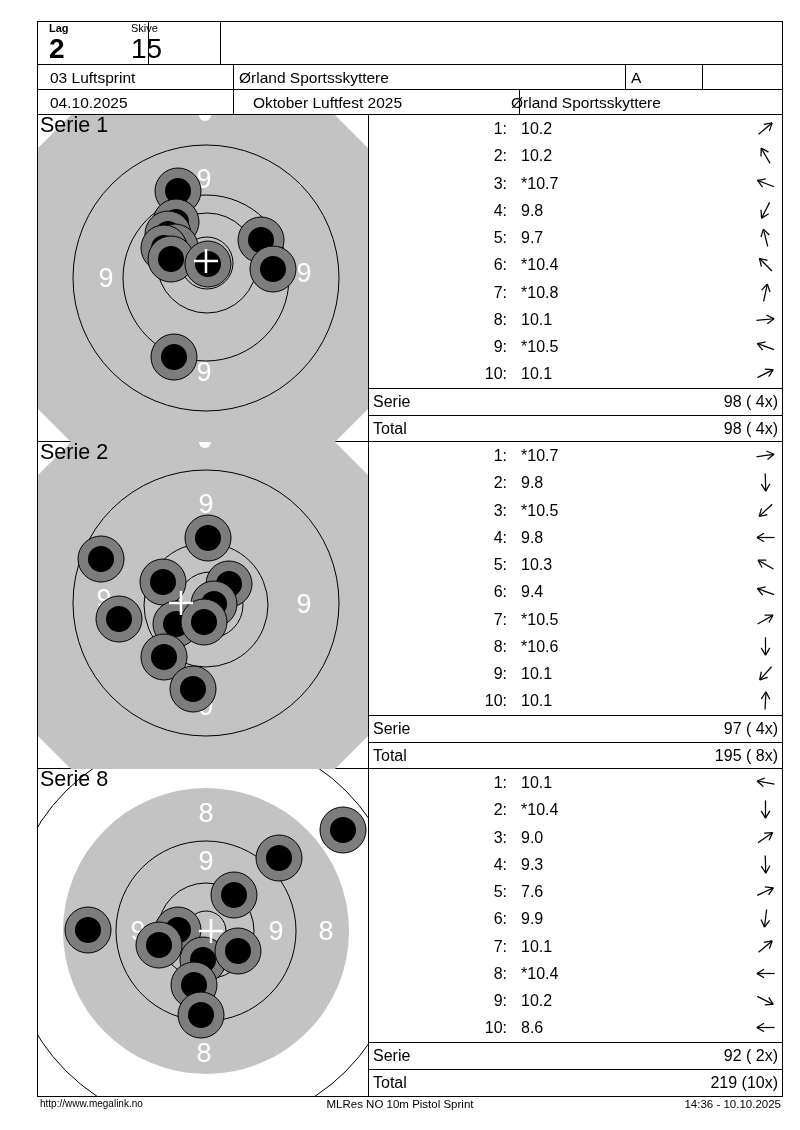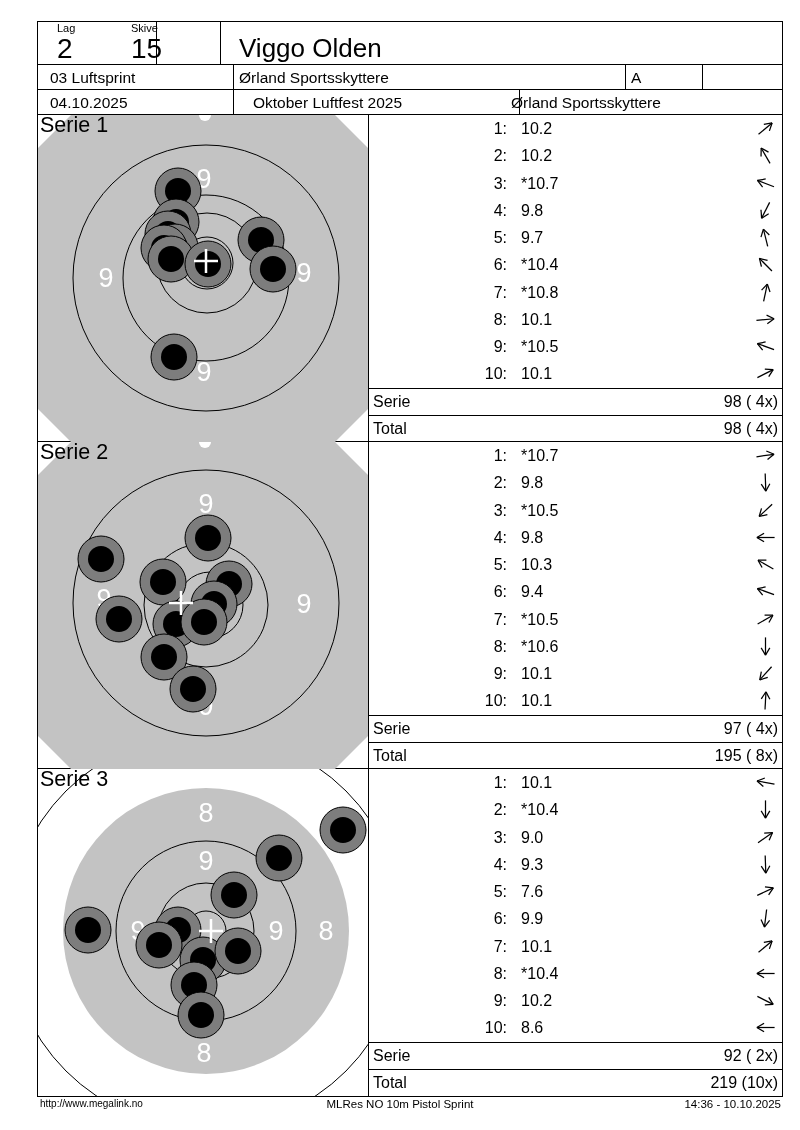--- a/index.html
+++ b/index.html
@@ -31,30 +31,27 @@
   .footer-right{position:absolute;right:19px;top:1098px;font-size:11.5px;}
   svg{display:block;}
 </style>
 </head>
 <body>
 
 <div class="page">
   <div class="frame">
 
     <div class="hrow" style="top:0;height:43px;">
-      <div class="hcell bR" style="left:16px;width:103px;">
+      <div class="hcell bR" style="left:8px;width:103px;font-weight:bold;">
         <span class="tiny-label">Lag</span>
         <span class="big-val">2</span>
       </div>
       <div class="hcell bR" style="left:90px;width:93px;">
         <span class="tiny-label">Skive</span>
         <span class="big-val">15</span>
-      </div>
-      <div class="hcell" style="left:196px;width:548px;">
-        <span class="name-val">Viggo Olden</span>
       </div>
     </div>
 
     <div class="hrow" style="top:43px;height:25px;">
       <div class="hcell bR" style="left:0;width:196px;">
         <span class="mid-val">03 Luftsprint</span>
       </div>
       <div class="hcell bR" style="left:196px;width:392px;">
         <span class="mid-val" style="left:5px;">Ørland Sportsskyttere</span>
       </div>
@@ -466,21 +463,21 @@
               <circle cx="165" cy="191" r="13" fill="#000000"></circle>
               <circle cx="200" cy="182" r="23" fill="#7d7d7d" stroke="#000000" stroke-width="1"></circle>
               <circle cx="200" cy="182" r="13" fill="#000000"></circle>
               <circle cx="156" cy="216" r="23" fill="#7d7d7d" stroke="#000000" stroke-width="1"></circle>
               <circle cx="156" cy="216" r="13" fill="#000000"></circle>
               <circle cx="163" cy="246" r="23" fill="#7d7d7d" stroke="#000000" stroke-width="1"></circle>
               <circle cx="163" cy="246" r="13" fill="#000000"></circle>
               <line x1="161" y1="162" x2="185" y2="162" stroke="#ffffff" stroke-width="2.5"></line>
               <line x1="173" y1="150" x2="173" y2="174" stroke="#ffffff" stroke-width="2.5"></line>
             </svg>
-            <div class="serie-label">Serie 3</div>
+            <div class="serie-label">Serie 8</div>
           </div>
           <div class="shots-table">
             <div class="shot-row" style="top: 0px;">
               <span class="sn">1:</span>
               <span class="sv">10.1</span>
               <span class="sa">
                 <svg viewBox="0 0 24 24" width="23" height="23">
                   <g stroke="#000000" stroke-width="1.3" fill="none" transform="rotate(-170 12 12)">
                     <line x1="2.5" y1="12" x2="21" y2="12"></line>
                     <line x1="21" y1="12" x2="13.5" y2="7.5"></line>

